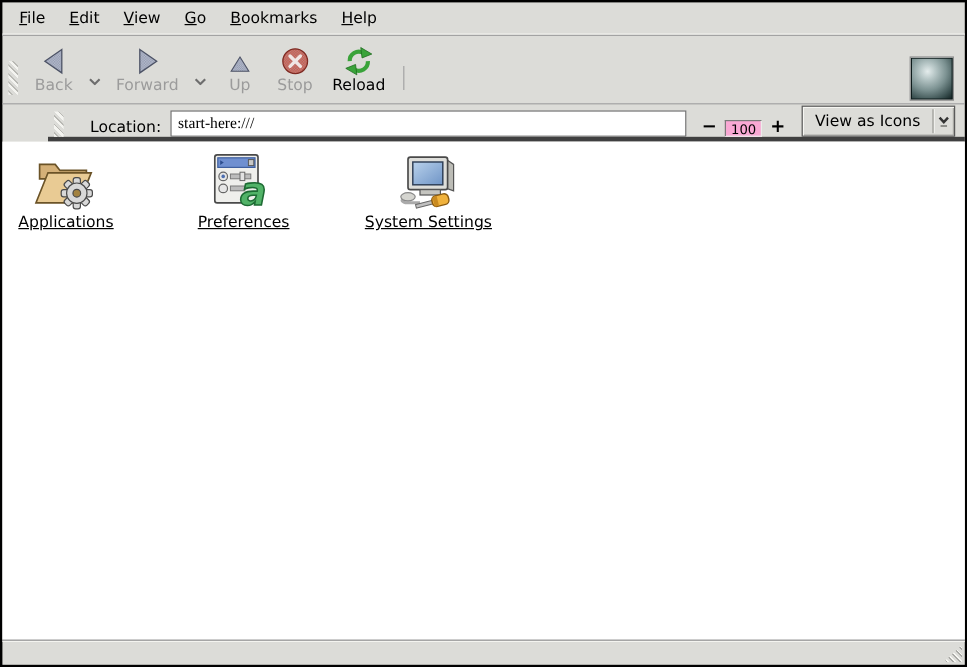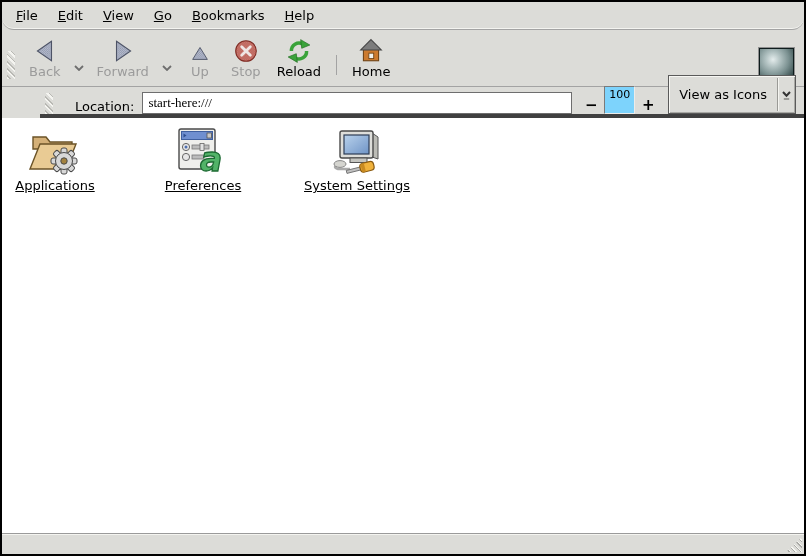--- a/index.html
+++ b/index.html
@@ -13,21 +13,20 @@
     display:flex; flex-direction:column;
   }
 
   
   .menu-bar {
     height:28px; flex:0 0 28px;
     display:flex; align-items:center;
     padding-left:4px;
     border-bottom:1px solid #a3a3a3;
     box-shadow: inset 0 -1px 0 #f4f4f0;
-    border-radius: 12px;
   }
   .menu-item {
     display:inline-block;
     padding:4px 10px;
     cursor:default;
   }
   .menu-item::first-letter { text-decoration:underline; }
 
   
   .toolbar {
@@ -75,28 +74,28 @@
   .loc-input {
     flex:1; height:22px;
     border:1px solid #6e6e6e;
     background:#fff;
     font-family:Liberation Serif, serif; font-size:13px;
     padding:0 5px;
     margin-right:12px;
   }
   .zoom-btn { font-weight:bold; font-size:15px; width:14px; text-align:center; }
   .zoom-box {
-    width:31px; height:28px; margin:0 6px;
-    background:#7dd3fc;
+    width:31px; height:14px; margin:0 6px;
+    background:#f9a8d4;
     border:1px solid;
     border-color:#7a7a7a #ececea #ececea #7a7a7a;
     font-size:11px; text-align:center; line-height:15px;
   }
   .view-combo {
-    margin-left:13px; height:39px;
+    margin-left:13px; height:26px;
     display:flex; align-items:center;
     background:#dcdcd8;
     border:1px solid #5a5a5a;
     box-shadow: inset 1px 1px 0 #f6f6f2, inset -1px -1px 0 #a8a8a4;
   }
   .combo-label { padding:0 10px; white-space:nowrap; }
   .combo-divider { width:1px; align-self:stretch; margin:2px 0; background:#9a9a96; box-shadow:1px 0 0 #f4f4f0; }
   .combo-arrow { width:17px; display:flex; align-items:center; justify-content:center; }
 
   
@@ -222,30 +221,20 @@
           </g>
           <polygon points="13.5,1.5 22,6.5 14.5,9.5" fill="#3aa33a" stroke="#1d6b1d" stroke-width="0.6"></polygon>
           <polygon points="10.5,22.5 2,17.5 9.5,14.5" fill="#3aa33a" stroke="#1d6b1d" stroke-width="0.6"></polygon>
         </svg>
       </span>
       <span class="tb-label">Reload</span>
     </div>
 
     <div class="tb-sep"></div>
 
-    <div class="tb-btn">
-      <span class="tb-icon">
-        <svg width="26" height="26" viewBox="0 0 24 24">
-          <rect x="5" y="10.5" width="14" height="10.5" fill="#cc7a2e" stroke="#6e4316" stroke-width="1"></rect>
-          <polygon points="12,1.5 21.5,11 2.5,11" fill="#7d7d7d" stroke="#444" stroke-width="1"></polygon>
-          <rect x="10" y="14" width="4.5" height="5" fill="#f2f2ee" stroke="#6e4316" stroke-width="0.8"></rect>
-        </svg>
-      </span>
-      <span class="tb-label">Home</span>
-    </div>
 
     <div class="tb-spacer"></div>
     <div class="throbber" title=""></div>
   </div>
 
   <div class="location-bar">
     <div class="grip"></div>
     <span class="loc-label">Location:</span>
     <input class="loc-input" type="text" value="start-here:///" style="">
     <span class="zoom-btn">−</span>

